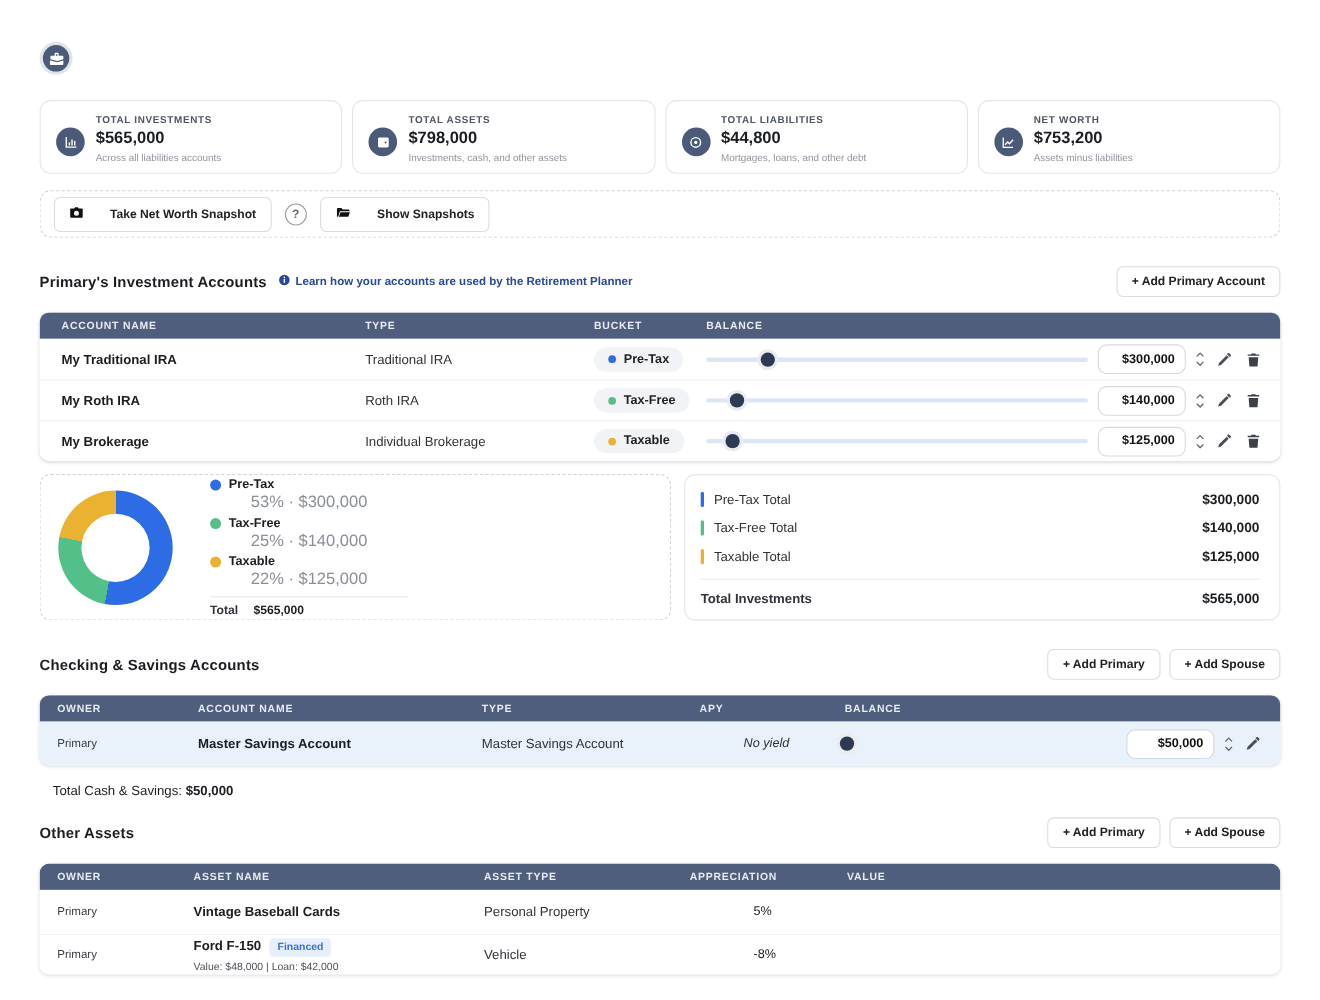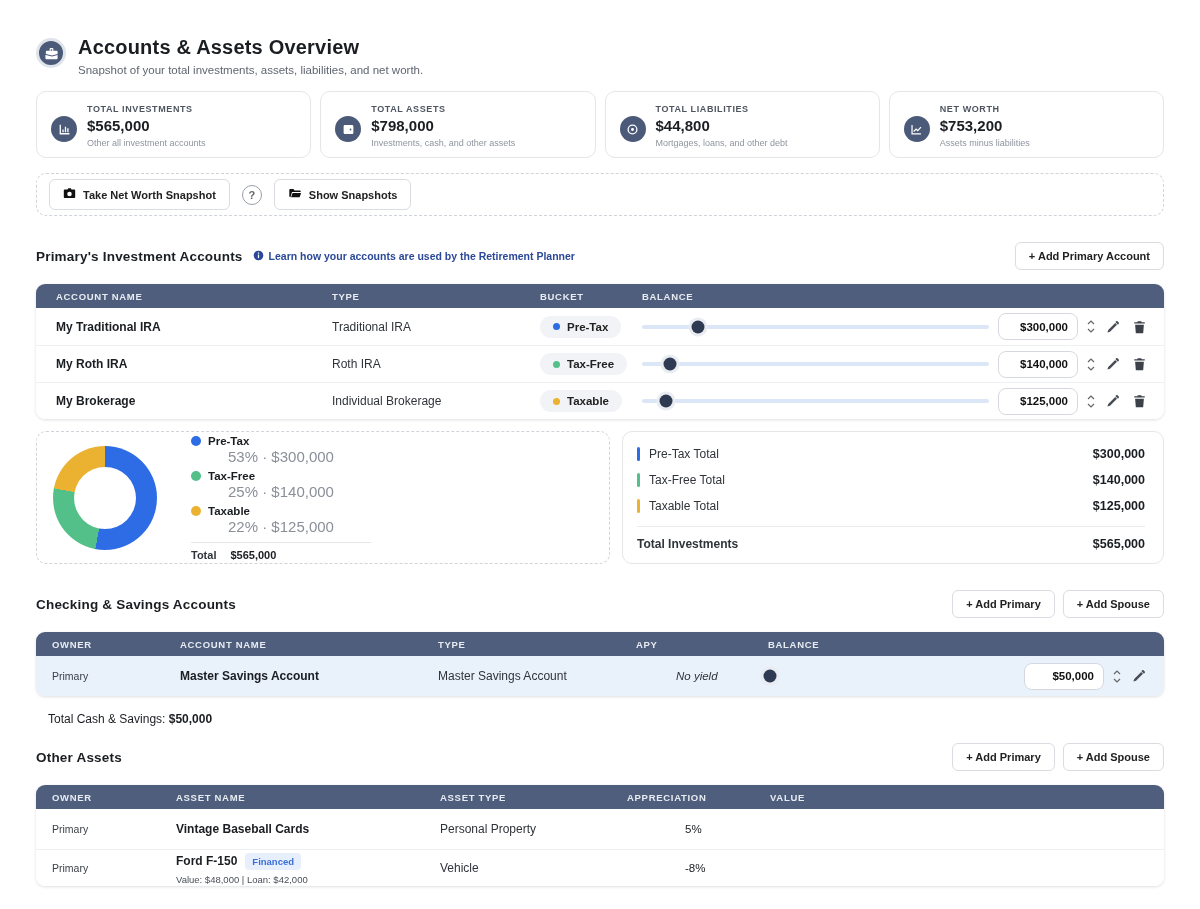--- a/index.html
+++ b/index.html
@@ -15,21 +15,21 @@
   
   .cards { display:flex; gap:9px; margin-top:3px; }
   .card { flex:1; border:1px solid #e4e6ea; border-radius:10px; height:67px; padding:10px 14px; display:flex; gap:10px; background:#fff; }
   .card-ic { width:26px; height:26px; border-radius:50%; background:#4a5a78; flex:none; display:flex; align-items:center; justify-content:center; margin-top:14px; }
   .card-label { font-size:9px; font-weight:bold; color:#4e5560; letter-spacing:.6px; margin-top:2px; }
   .card-value { font-size:15px; font-weight:bold; margin-top:3px; }
   .card-cap { font-size:9px; color:#8f959e; margin-top:4px; }
 
   
   .snapbar { margin-top:15px; border:1px dashed #cfd3da; border-radius:10px; height:43px; display:flex; align-items:center; gap:12px; padding:0 12px; }
-  .btn { background:#fff; border:1px solid #d9dce1; border-radius:6px; font-size:11px; font-weight:bold; color:#222; padding:7px 13px; display:inline-flex; align-items:center; gap:7px; cursor:pointer; white-space:nowrap; }
+  .btn { background:#fff; border:1px solid #d9dce1; border-radius:6px; font-size:11px; font-weight:bold; color:#222; padding:7px 13px; display:inline-flex; align-items:center; gap:24px; cursor:pointer; white-space:nowrap; }
   .help-circle { width:20px; height:20px; border-radius:50%; border:1.5px solid #9aa0a8; color:#666; font-size:11px; font-weight:bold; display:flex; align-items:center; justify-content:center; }
 
   
   .section-row { display:flex; align-items:center; margin-top:24px; height:32px; }
   .section-title { font-size:13.5px; font-weight:bold; letter-spacing:.2px; }
   .learn-link { display:inline-flex; align-items:center; gap:5px; margin-left:10px; font-size:10.5px; font-weight:bold; color:#2b4899; cursor:pointer; }
   .spacer { flex:1; }
   .btn-group { display:flex; gap:8px; }
 
   
@@ -95,37 +95,33 @@
 <body>
 
 <div class="wrap">
 
   <div class="page-head">
     <div class="head-icon">
       <svg width="15" height="15" viewBox="0 0 16 16">
           <path fill="#fff" d="M6 3.2c0-.7.5-1.2 1.2-1.2h1.6c.7 0 1.2.5 1.2 1.2V5H8.8V3.5H7.2V5H6V3.2zM2.5 5h11c.6 0 1 .4 1 1v2.4L8.5 10 2 8.4V6c0-.6.4-1 .5-1zM2 9.6l6.5 1.6L14.5 9.6V13c0 .6-.4 1-1 1h-11c-.6 0-1-.4-1-1V9.6z"></path>
         </svg>
     </div>
-    <div>
-      <div class="page-title">Accounts &amp; Assets Overview</div>
-      <div class="page-sub">Snapshot of your total investments, assets, liabilities, and net worth.</div>
-    </div>
   </div>
 
   <div class="cards">
     <div class="card">
       <div class="card-ic">
         <svg width="13" height="13" viewBox="0 0 16 16">
             <path fill="#fff" d="M2 2h1.6v10.4H14V14H2V2zm3.4 6H7v3.4H5.4V8zm3-3.4H10v6.8H8.4V4.6zm3 1.8H13v5h-1.6v-5z"></path>
           </svg>
       </div>
       <div>
         <div class="card-label">TOTAL INVESTMENTS</div>
         <div class="card-value">$565,000</div>
-        <div class="card-cap">Other all investment accounts</div>
+        <div class="card-cap">Across all liabilities accounts</div>
       </div>
     </div>
     <div class="card">
       <div class="card-ic">
         <svg width="13" height="13" viewBox="0 0 16 16">
             <path fill="#fff" d="M2 4c0-.9.7-1.6 1.6-1.6h8.8c.9 0 1.6.7 1.6 1.6v8c0 .9-.7 1.6-1.6 1.6H3.6C2.7 13.6 2 12.9 2 12V4zm8.5 5.1a1.1 1.1 0 1 0 0-2.2 1.1 1.1 0 0 0 0 2.2z"></path>
           </svg>
       </div>
       <div>
         <div class="card-label">TOTAL ASSETS</div>

